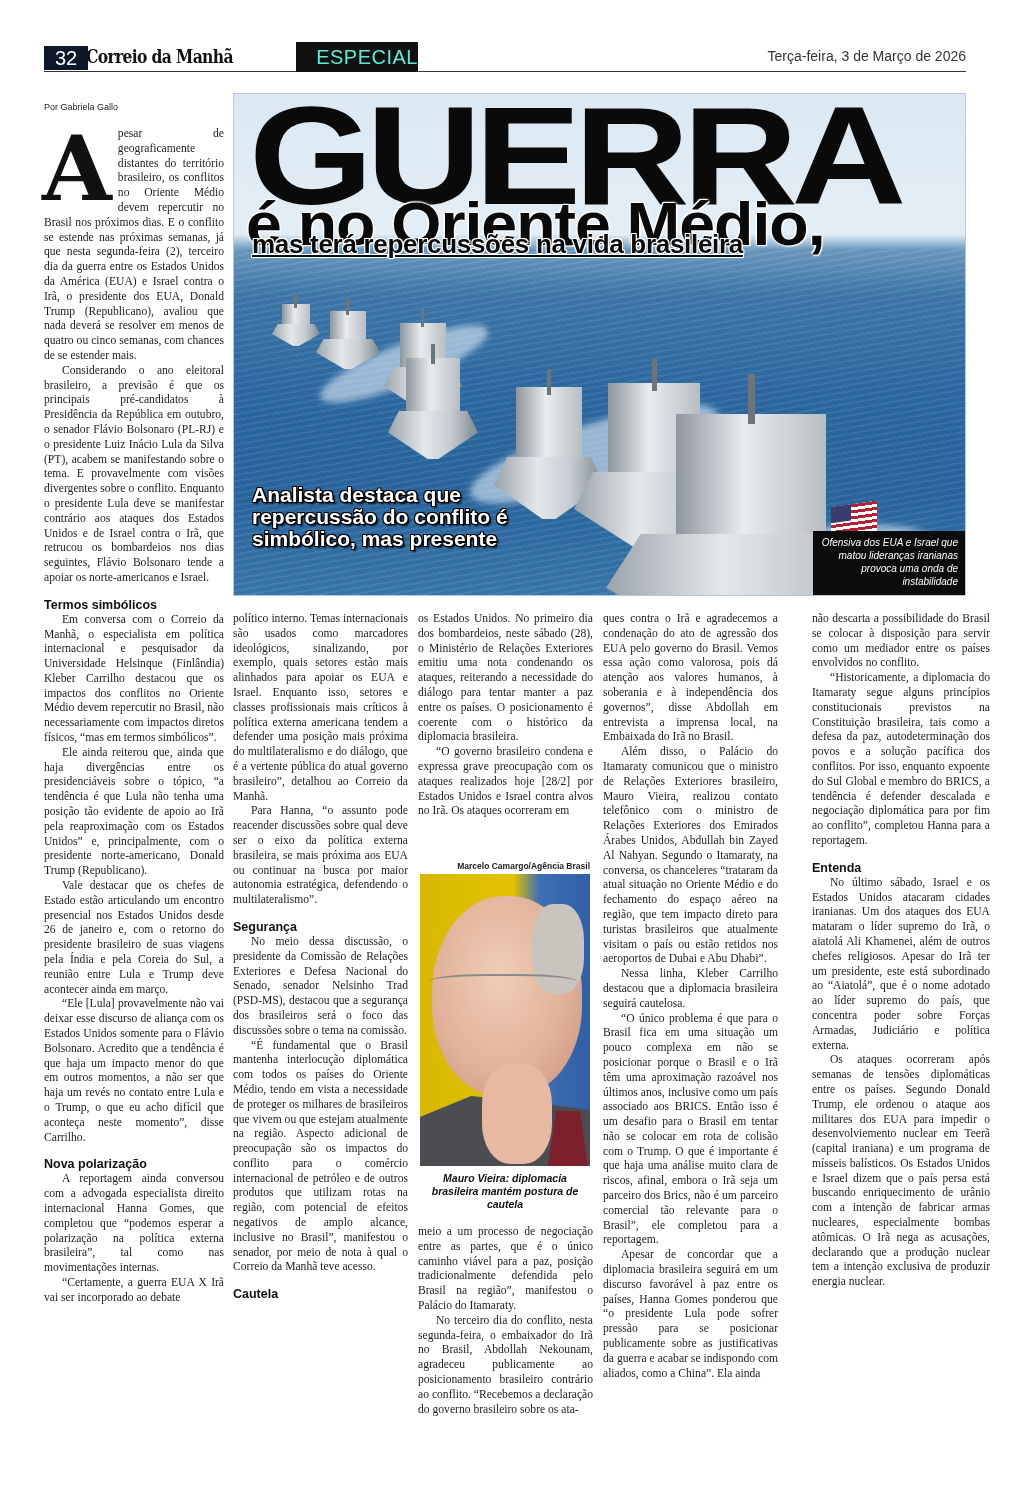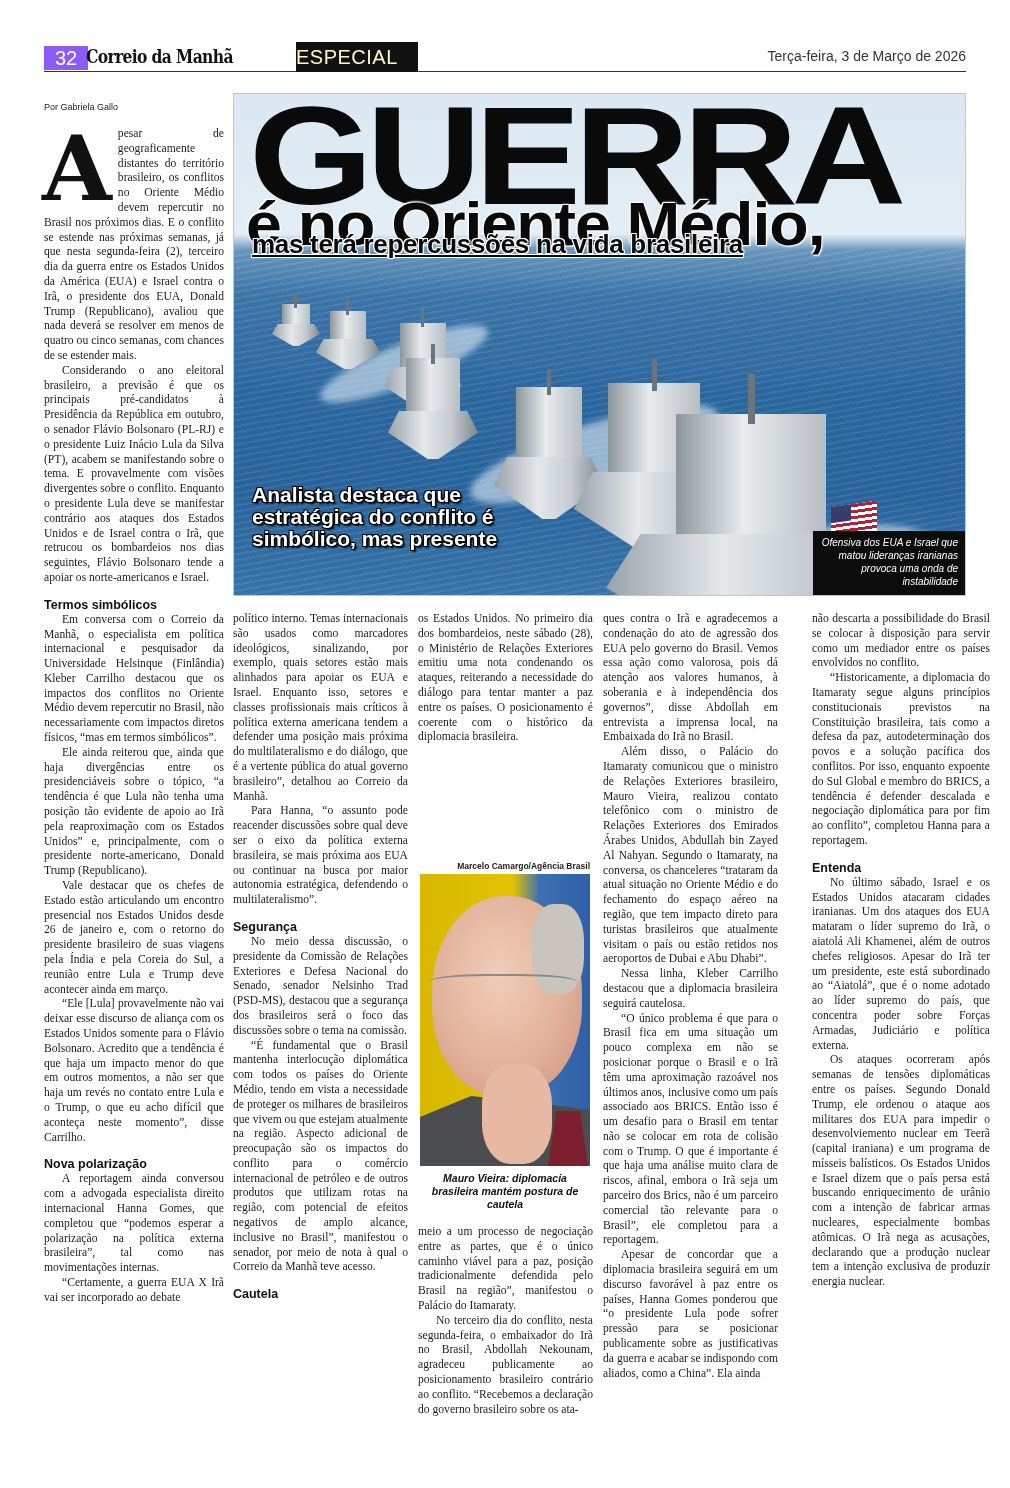--- a/index.html
+++ b/index.html
@@ -1,26 +1,26 @@
 <!DOCTYPE html>
 <html><head>
 <meta charset="utf-8">
 <style>
   * { box-sizing: border-box; margin: 0; padding: 0; }
   html, body { width: 1010px; height: 1488px; background: #ffffff; overflow: hidden; }
   body { position: relative; font-family: "Liberation Serif", serif; color: #1a1a1a; }
 
   
   .masthead { position: absolute; left: 44px; top: 46px; width: 922px; height: 26px; border-bottom: 1.5px solid #333; }
-  .page-num { position: absolute; left: 0; top: 0; height: 24px; width: 44px; background: #8b5cf6; color: #fff;
+  .page-num { position: absolute; left: 0; top: 0; height: 24px; width: 44px; background: #0f172a; color: #fff;
     font-family: "Liberation Sans", sans-serif; font-size: 20px; line-height: 24px; text-align: center; }
   .paper-name { position: absolute; left: 42px; top: -1px; font-family: "DejaVu Serif", serif; font-weight: bold;
     font-size: 19px; letter-spacing: -0.8px; color: #111; transform: scaleX(0.82); transform-origin: left center; }
-  .section-tag { position: absolute; left: 252px; top: -4px; height: 30px; width: 122px; background: #111; color: #fef9c3;
-    font-family: "Liberation Sans", sans-serif; font-size: 20px; line-height: 30px; text-align: left; letter-spacing: 0.5px; }
+  .section-tag { position: absolute; left: 252px; top: -4px; height: 30px; width: 122px; background: #111; color: #5eead4;
+    font-family: "Liberation Sans", sans-serif; font-size: 20px; line-height: 30px; text-align: right; letter-spacing: 0.5px; }
   .date { position: absolute; right: 0; top: 2px; font-family: "Liberation Sans", sans-serif; font-size: 14px; color: #333; }
 
   .photo-credit-top { position: absolute; right: 44px; top: 81px; font-family: Liberation Mono, monospace;
     font-weight: bold; font-size: 12px; color: #222; margin-top: 16px; }
   .byline { position: absolute; left: 44px; top: 102px; font-family: "Liberation Sans", sans-serif; font-size: 9px; color: #222; }
 
   
   .hero { position: absolute; left: 233px; top: 93px; width: 733px; height: 503px; overflow: hidden;
     background: linear-gradient(180deg, #dbe8f3 0%, #e3edf5 28%, #6e9cc2 31%, #3f79ad 40%, #2d6aa3 60%, #2a67a0 80%, #3a78ae 100%);
     border: 1px solid #b7c9d8; }
@@ -133,21 +133,21 @@
     <div class="super" style="left:70px;top:40px;width:150px;height:130px;"></div>
     <div class="mast" style="left:142px;top:0;width:7px;height:50px;"></div>
     <div class="hull" style="height:120px;"></div>
   </div>
   <div class="flag"></div>
 
   <div class="headline-main">GUERRA</div>
   <div class="headline-sub">é no Oriente Médio,</div>
   <div class="headline-kicker">mas terá repercussões na vida brasileira</div>
 
-  <div class="pullquote">Analista destaca que estratégica do conflito é simbólico, mas presente</div>
+  <div class="pullquote">Analista destaca que repercussão do conflito é simbólico, mas presente</div>
   <div class="photo-caption-box">Ofensiva dos EUA e Israel que matou lideranças iranianas provoca uma onda de instabilidade</div>
 </section>
 
 <article class="col col1">
   <span class="dropcap">A</span>
   <p class="noindent">pesar de geograficamente distantes do território brasileiro, os conflitos no Oriente Médio devem repercutir no Brasil nos próximos dias. E o conflito se estende nas próximas semanas, já que nesta segunda-feira (2), terceiro dia da guerra entre os Estados Unidos da América (EUA) e Israel contra o Irã, o presidente dos EUA, Donald Trump (Republicano), avaliou que nada deverá se resolver em menos de quatro ou cinco semanas, com chances de se estender mais.</p>
   <p>Considerando o ano eleitoral brasileiro, a previsão é que os principais pré-candidatos à Presidência da República em outubro, o senador Flávio Bolsonaro (PL-RJ) e o presidente Luiz Inácio Lula da Silva (PT), acabem se manifestando sobre o tema. E provavelmente com visões divergentes sobre o conflito. Enquanto o presidente Lula deve se manifestar contrário aos ataques dos Estados Unidos e de Israel contra o Irã, que retrucou os bombardeios nos dias seguintes, Flávio Bolsonaro tende a apoiar os norte-americanos e Israel.</p>
   <h3>Termos simbólicos</h3>
   <p>Em conversa com o Correio da Manhã, o especialista em política internacional e pesquisador da Universidade Helsinque (Finlândia) Kleber Carrilho destacou que os impactos dos conflitos no Oriente Médio devem repercutir no Brasil, não necessariamente com impactos diretos físicos, “mas em termos simbólicos”.</p>
   <p>Ele ainda reiterou que, ainda que haja divergências entre os presidenciáveis sobre o tópico, “a tendência é que Lula não tenha uma posição tão evidente de apoio ao Irã pela reaproximação com os Estados Unidos” e, principalmente, com o presidente norte-americano, Donald Trump (Republicano).</p>
@@ -162,20 +162,21 @@
   <p class="noindent">político interno. Temas internacionais são usados como marcadores ideológicos, sinalizando, por exemplo, quais setores estão mais alinhados para apoiar os EUA e Israel. Enquanto isso, setores e classes profissionais mais críticos à política externa americana tendem a defender uma posição mais próxima do multilateralismo e do diálogo, que é a vertente pública do atual governo brasileiro”, detalhou ao Correio da Manhã.</p>
   <p>Para Hanna, “o assunto pode reacender discussões sobre qual deve ser o eixo da política externa brasileira, se mais próxima aos EUA ou continuar na busca por maior autonomia estratégica, defendendo o multilateralismo”.</p>
   <h3>Segurança</h3>
   <p>No meio dessa discussão, o presidente da Comissão de Relações Exteriores e Defesa Nacional do Senado, senador Nelsinho Trad (PSD-MS), destacou que a segurança dos brasileiros será o foco das discussões sobre o tema na comissão.</p>
   <p>“É fundamental que o Brasil mantenha interlocução diplomática com todos os países do Oriente Médio, tendo em vista a necessidade de proteger os milhares de brasileiros que vivem ou que estejam atualmente na região. Aspecto adicional de preocupação são os impactos do conflito para o comércio internacional de petróleo e de outros produtos que utilizam rotas na região, com potencial de efeitos negativos de amplo alcance, inclusive no Brasil”, manifestou o senador, por meio de nota à qual o Correio da Manhã teve acesso.</p>
   <h3>Cautela</h3>
 </article>
 
 <article class="col col3">
   <p class="noindent">os Estados Unidos. No primeiro dia dos bombardeios, neste sábado (28), o Ministério de Relações Exteriores emitiu uma nota condenando os ataques, reiterando a necessidade do diálogo para tentar manter a paz entre os países. O posicionamento é coerente com o histórico da diplomacia brasileira.</p>
+  <p>“O governo brasileiro condena e expressa grave preocupação com os ataques realizados hoje [28/2] por Estados Unidos e Israel contra alvos no Irã. Os ataques ocorreram em</p>
 </article>
 
 <div class="portrait-credit">Marcelo Camargo/Agência Brasil</div>
 <figure class="portrait">
   <div class="head"></div>
   <div class="hair"></div>
   <div class="glasses"></div>
   <div class="suit"></div>
   <div class="tie"></div>
   <div class="hand"></div>

